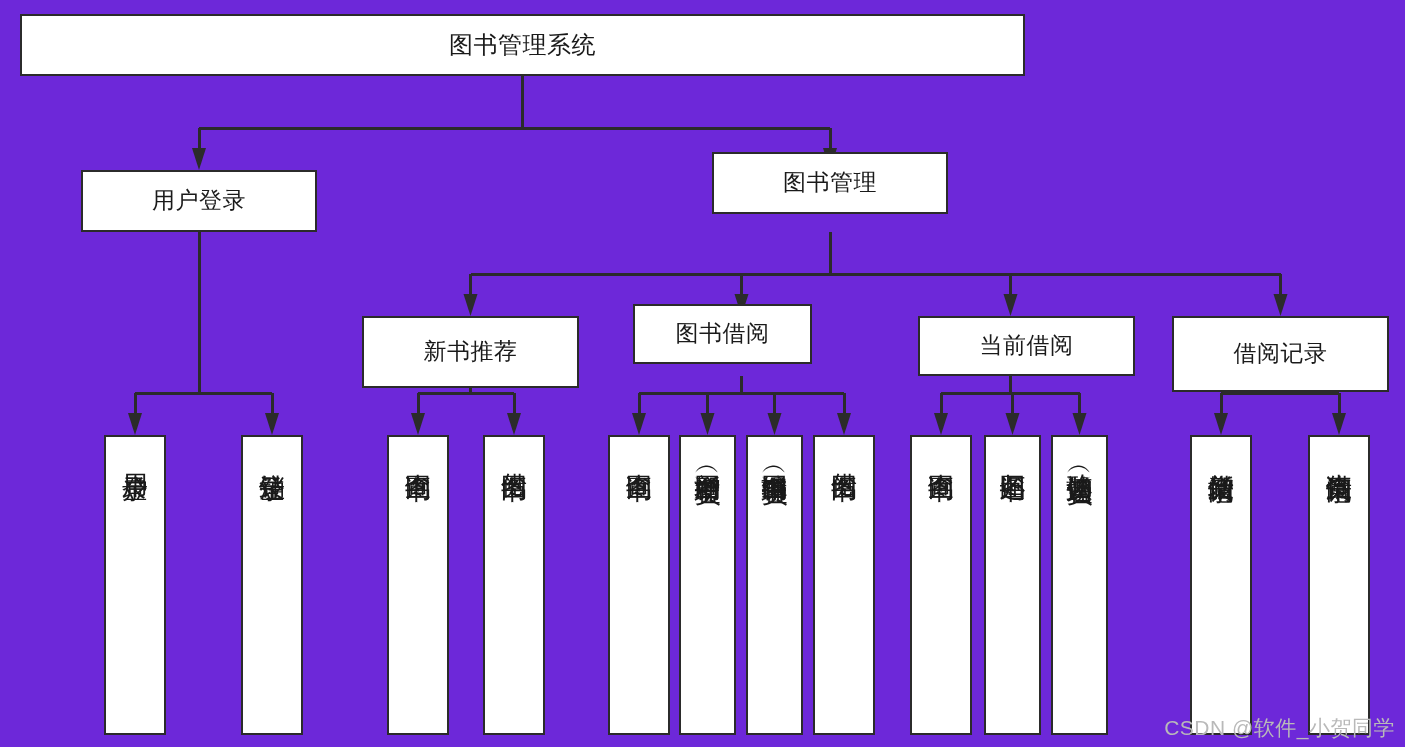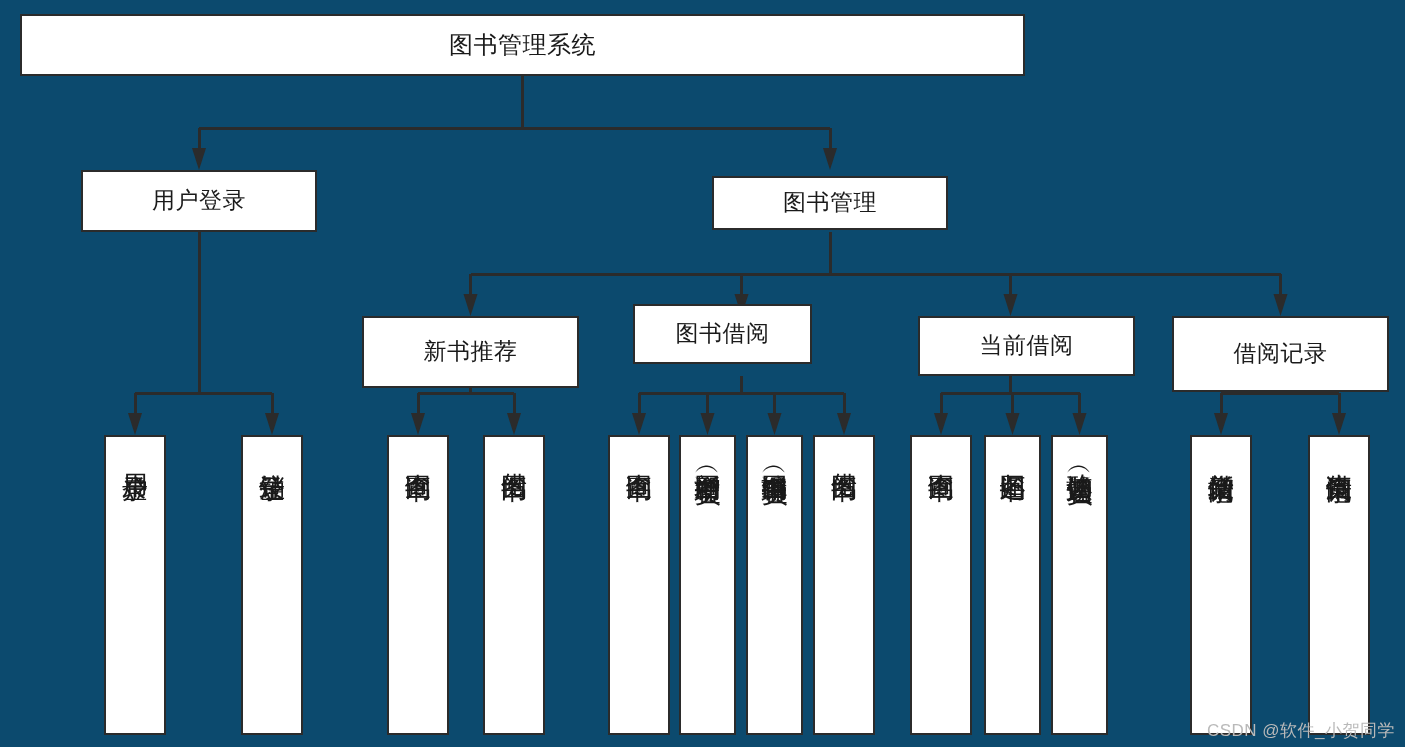--- a/index.html
+++ b/index.html
@@ -7,21 +7,21 @@
     padding: 0;
     background: #ffffff;
   }
   body {
     font-family: "Liberation Sans", "DejaVu Sans", sans-serif;
   }
   #canvas {
     position: relative;
     width: 1405px;
     height: 747px;
-    background: #0c4a6e;
+    background: #6d28d9;
     overflow: hidden;
   }
   #edges {
     position: absolute;
     left: 0;
     top: 0;
     width: 1405px;
     height: 747px;
     pointer-events: none;
   }
@@ -56,21 +56,21 @@
     text-orientation: upright;
     font-size: 26px;
     line-height: 1.12;
     letter-spacing: 1px;
   }
   .node.root .label { font-size: 24px; }
   .watermark {
     position: absolute;
     right: 10px;
     bottom: 5px;
-    font-size: 17px;
+    font-size: 21px;
     color: #b9b9b9;
     letter-spacing: 0.5px;
     z-index: 3;
     white-space: nowrap;
     margin-left: 20px;
   }
 </style>
 </head>
 <body>
 
@@ -129,21 +129,21 @@
       <line x1="1339" y1="393" x2="1339" y2="413" stroke="#2b2b2b" stroke-width="3" shape-rendering="crispEdges"></line>
       <path d="M1332,413 L1346,413 L1339,435 Z" fill="#2b2b2b"></path>
     </svg>
   <div id="nodes">
       <div class="node horiz root" style="left: 20px; top: 14px; width: 1005px; height: 62px;">
         <span class="label">图书管理系统</span>
       </div>
       <div class="node horiz" style="left: 81px; top: 170px; width: 236px; height: 62px;">
         <span class="label">用户登录</span>
       </div>
-      <div class="node horiz" style="left: 712px; top: 176px; width: 236px; height: 54px;">
+      <div class="node horiz" style="left: 712px; top: 152px; width: 236px; height: 62px;">
         <span class="label">图书管理</span>
       </div>
       <div class="node horiz" style="left: 362px; top: 316px; width: 217px; height: 72px;">
         <span class="label">新书推荐</span>
       </div>
       <div class="node horiz" style="left: 633px; top: 304px; width: 179px; height: 60px;">
         <span class="label">图书借阅</span>
       </div>
       <div class="node horiz" style="left: 902px; top: 316px; width: 217px; height: 60px; margin-left: 16px;">
         <span class="label">当前借阅</span>

